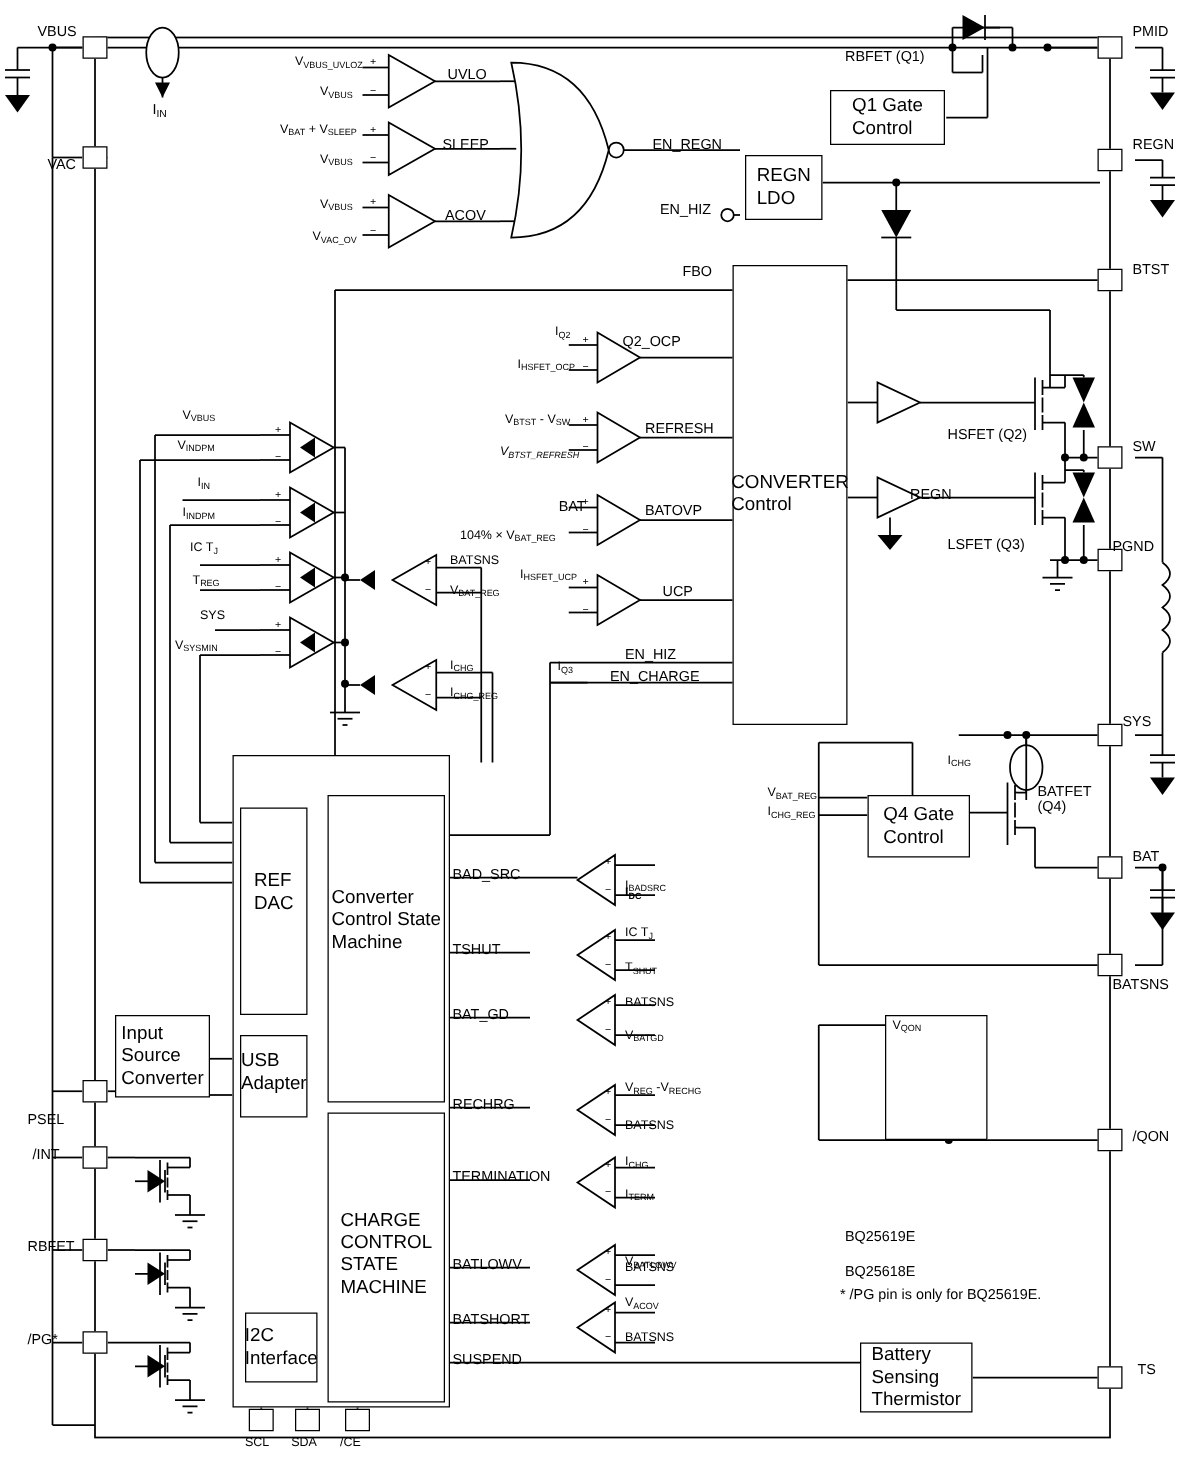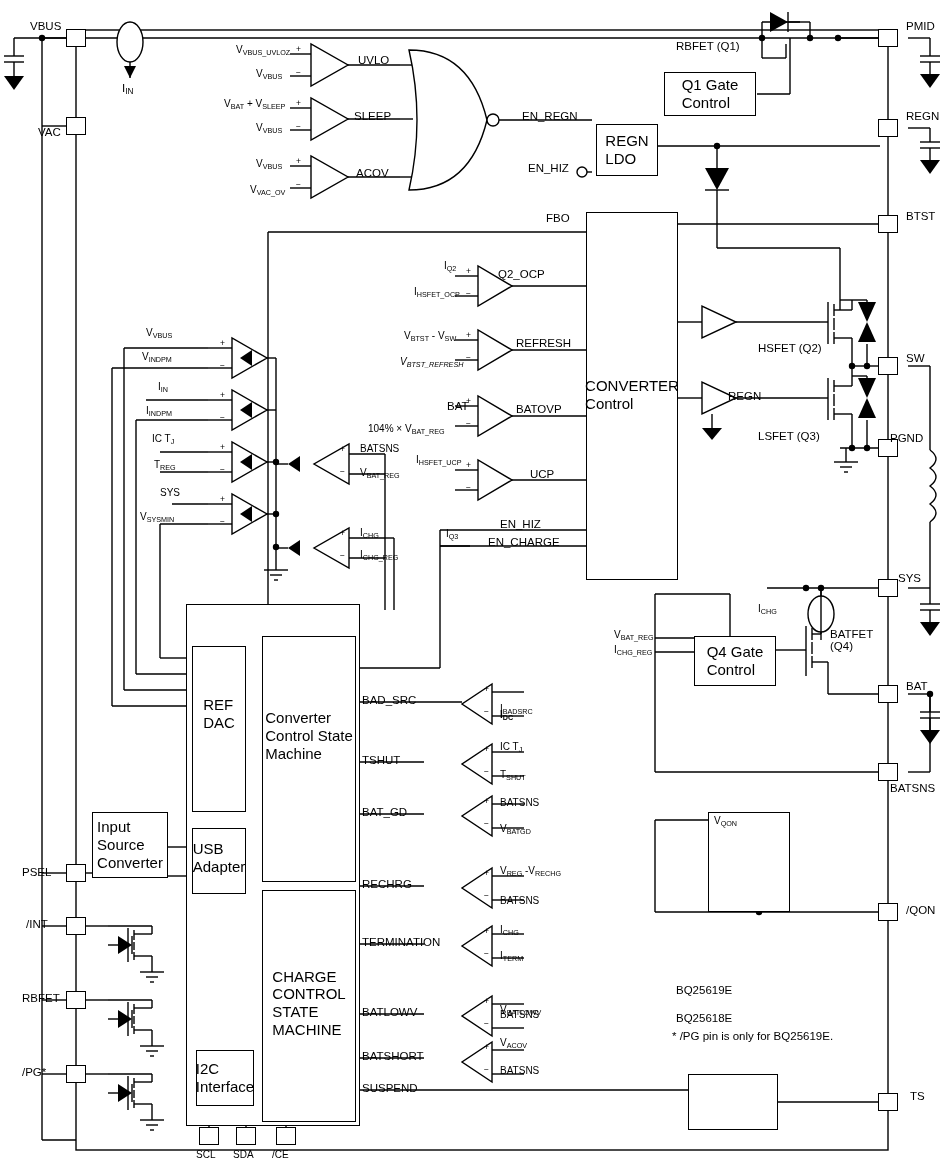--- a/index.html
+++ b/index.html
@@ -477,20 +477,23 @@
 Source
 Converter</div>
 
   <div class="box" style="left:694px;top:636px;width:82px;height:50px;"></div>
   <div class="boxtxt" style="left:694px;top:636px;width:82px;height:50px;">Q4 Gate
 Control</div>
 
   <div class="box" style="left:708px;top:812px;width:82px;height:100px;"></div>
 
   <div class="box" style="left:688px;top:1074px;width:90px;height:56px;"></div>
+  <div class="boxtxt" style="left:688px;top:1074px;width:90px;height:56px;">Battery
+Sensing
+Thermistor</div>
 
   <div class="pad" style="left:66px;top:29px;"></div>
   <div class="pad" style="left:66px;top:117px;"></div>
   <div class="pad" style="left:66px;top:864px;"></div>
   <div class="pad" style="left:66px;top:917px;"></div>
   <div class="pad" style="left:66px;top:991px;"></div>
   <div class="pad" style="left:66px;top:1065px;"></div>
 
   <div class="pad" style="left:878px;top:29px;"></div>
   <div class="pad" style="left:878px;top:119px;"></div>
@@ -502,21 +505,21 @@
   <div class="pad" style="left:878px;top:763px;"></div>
   <div class="pad" style="left:878px;top:903px;"></div>
   <div class="pad" style="left:878px;top:1093px;"></div>
 
   <div class="pad" style="left:199px;top:1127px;"></div>
   <div class="pad" style="left:236px;top:1127px;"></div>
   <div class="pad" style="left:276px;top:1127px;"></div>
 
   <div class="lbl" style="left:30px;top:20px;">VBUS</div>
   <div class="lbl" style="left:38px;top:126px;">VAC</div>
-  <div class="lbl" style="left:22px;top:866px;">PSEL</div>
+  <div class="lbl" style="left:22px;top:890px;">PSEL</div>
   <div class="lbl" style="left:26px;top:918px;">/INT</div>
   <div class="lbl" style="left:22px;top:992px;">RBFET</div>
   <div class="lbl" style="left:22px;top:1066px;">/PG*</div>
 
   <div class="lbl" style="left:906px;top:20px;">PMID</div>
   <div class="lbl" style="left:906px;top:110px;">REGN</div>
   <div class="lbl" style="left:906px;top:210px;">BTST</div>
   <div class="lbl" style="left:906px;top:352px;">SW</div>
   <div class="lbl" style="left:890px;top:432px;">PGND</div>
   <div class="lbl" style="left:898px;top:572px;">SYS</div>

